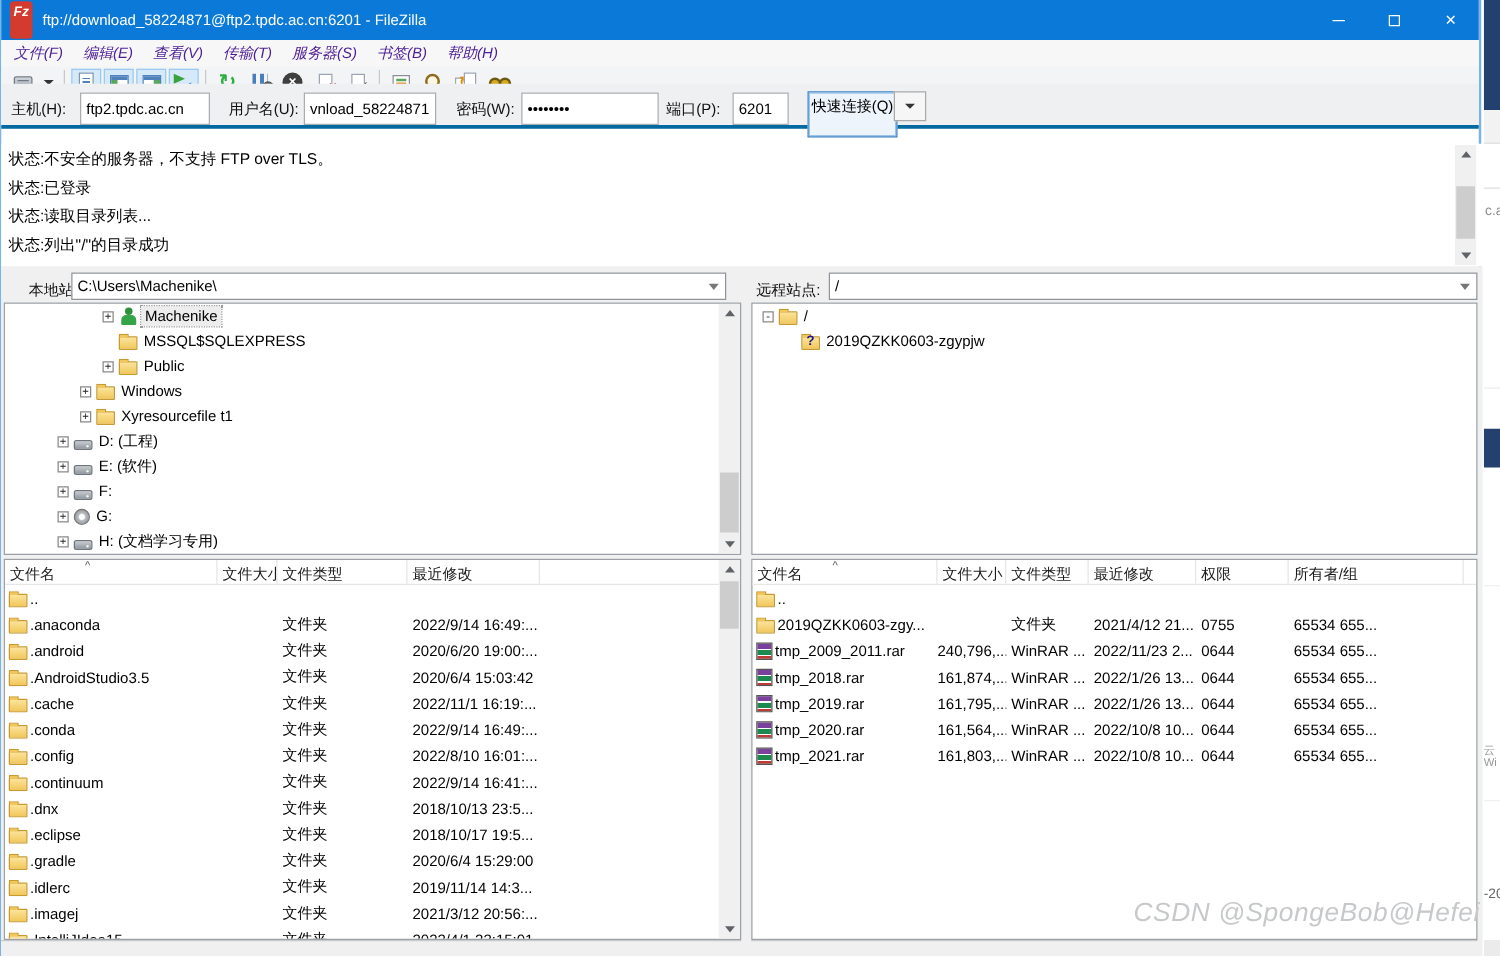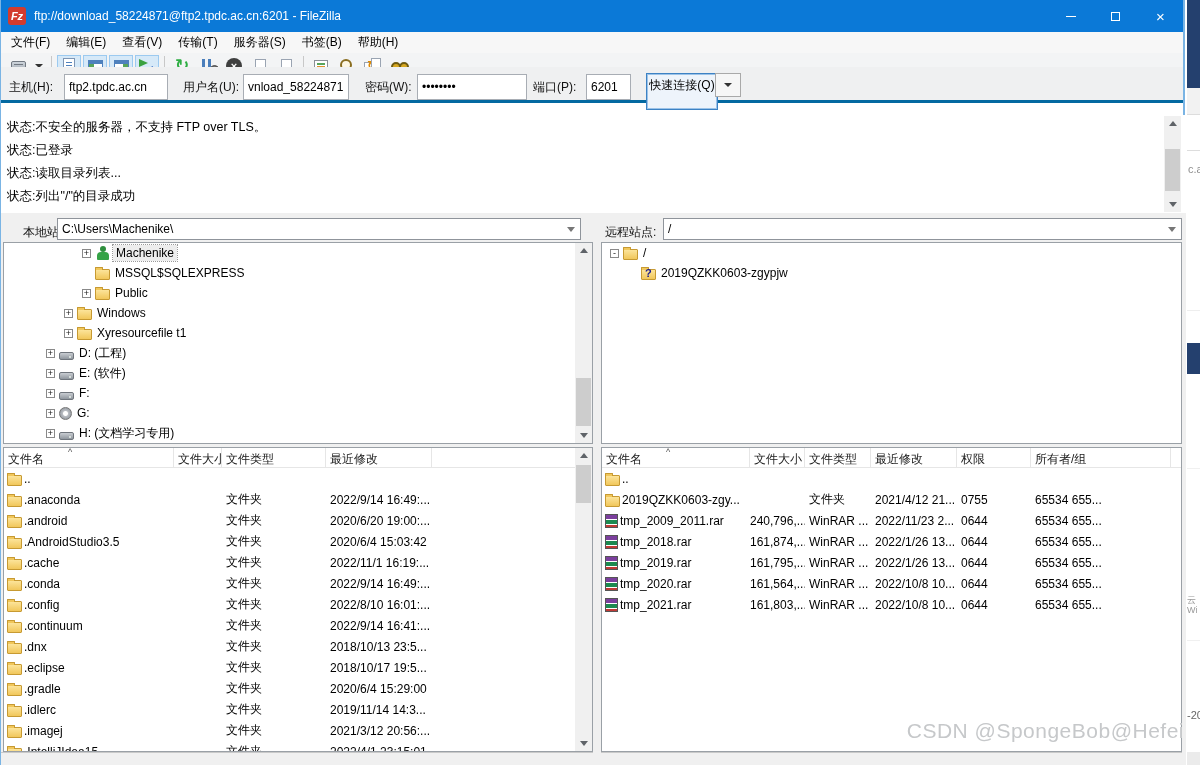--- a/index.html
+++ b/index.html
@@ -4,31 +4,31 @@
 <style>
   html,body{margin:0;padding:0;background:#fff;}
   *{box-sizing:border-box;}
   .screen{position:relative;width:1200px;height:765px;overflow:hidden;background:#fff;
           font-family:"Liberation Sans","DejaVu Sans",sans-serif;font-size:12px;color:#000;}
   
   .fz{position:absolute;left:0;top:0;width:1185px;height:765px;background:#fff;
       border-left:1px solid #7ab4e4;border-right:2px solid #7ab4e4;}
   
   .titlebar{position:absolute;left:0;top:0;right:0;height:32px;background:#0b79d7;display:flex;align-items:center;}
-  .fzlogo{width:18px;height:18px;margin:0 8px 0 7px;background:#d23b2e;border-radius:3px;color:#fff;
+  .fzlogo{width:18px;height:30px;margin:0 8px 0 7px;background:#d23b2e;border-radius:3px;color:#fff;
           font-weight:bold;font-style:italic;font-size:11px;text-align:center;line-height:18px;flex:none;}
   .wtitle{color:#fff;font-size:12px;white-space:nowrap;}
   .wbtns{margin-left:auto;display:flex;height:32px;}
   .wbtn{width:45px;height:32px;display:flex;align-items:center;justify-content:center;color:#fff;}
   .glyph-min{width:10px;height:1px;background:#fff;}
   .glyph-max{width:9px;height:9px;border:1px solid #fff;}
   .glyph-close{font-size:15px;line-height:15px;}
   
   .menubar{position:absolute;left:0;top:32px;right:0;height:21px;background:#f7f7f7;display:flex;align-items:center;padding-left:2px;}
-  .menu-item{padding:0 8px;line-height:21px;color:#000000;}
+  .menu-item{padding:0 8px;line-height:21px;color:#4c1d95;font-style:italic;}
   
   .toolbar{position:absolute;left:0;top:53px;right:0;height:26px;background:#f3f4f5;border-bottom:1px solid #dddddd;
            display:flex;align-items:center;padding-left:4px;}
   .tbtn{width:24px;height:22px;margin:0 1px;display:flex;align-items:center;justify-content:center;border:1px solid transparent;position:relative;}
   .tbtn.pressed{background:#d6e9f8;border:1px solid #9ccaf0;}
   .tbtn.caret{width:14px;}
   .tsep{width:1px;height:20px;background:#c8c8c8;margin:0 4px;}
   .tri-d{width:0;height:0;border-left:4px solid transparent;border-right:4px solid transparent;border-top:4px solid #333;}
   .tri-u-s{width:0;height:0;border-left:4px solid transparent;border-right:4px solid transparent;border-bottom:5px solid #5f6368;}
   .tri-d-s{width:0;height:0;border-left:4px solid transparent;border-right:4px solid transparent;border-top:5px solid #5f6368;}
@@ -128,21 +128,21 @@
   .edge .grayband{position:absolute;left:0;top:88px;width:100%;height:27px;background:#f2f2f2;border-bottom:1px solid #ddd;}
   .edge .line1{position:absolute;left:0;top:150px;width:100%;height:1px;background:#ddd;}
   .edge .line2{position:absolute;left:0;top:310px;width:100%;height:1px;background:#eee;}
   .edge .navy2{position:absolute;left:0;top:343px;width:100%;height:31px;background:#24406e;}
   .edge .line3{position:absolute;left:0;top:468px;width:100%;height:1px;background:#f0f0f0;}
   .edge .line4{position:absolute;left:0;top:640px;width:100%;height:1px;background:#f0f0f0;}
   .edge .f1{position:absolute;left:1px;top:163px;font-size:11px;color:#8f8f8f;}
   .edge .f2{position:absolute;left:0;top:595px;font-size:9px;line-height:10px;color:#999;width:12px;word-break:break-all;}
   .edge .f3{position:absolute;left:0;top:709px;font-size:11px;color:#666;}
   .edge .egray{position:absolute;left:0;top:752px;width:100%;height:13px;background:#ebebeb;}
-  .watermark{position:absolute;right:16px;top:719px;font-size:21px;color:#c6c8ca;z-index:40;letter-spacing:0.5px;}
+  .watermark{position:absolute;right:16px;top:719px;font-size:21px;color:#c6c8ca;z-index:40;letter-spacing:0.5px;font-style:italic;}
 </style>
 </head>
 <body>
 
 <div class="screen">
   <div class="fz">
 
     <div class="titlebar">
       <div class="fzlogo">Fz</div>
       <div class="wtitle">ftp://download_58224871@ftp2.tpdc.ac.cn:6201 - FileZilla</div>

